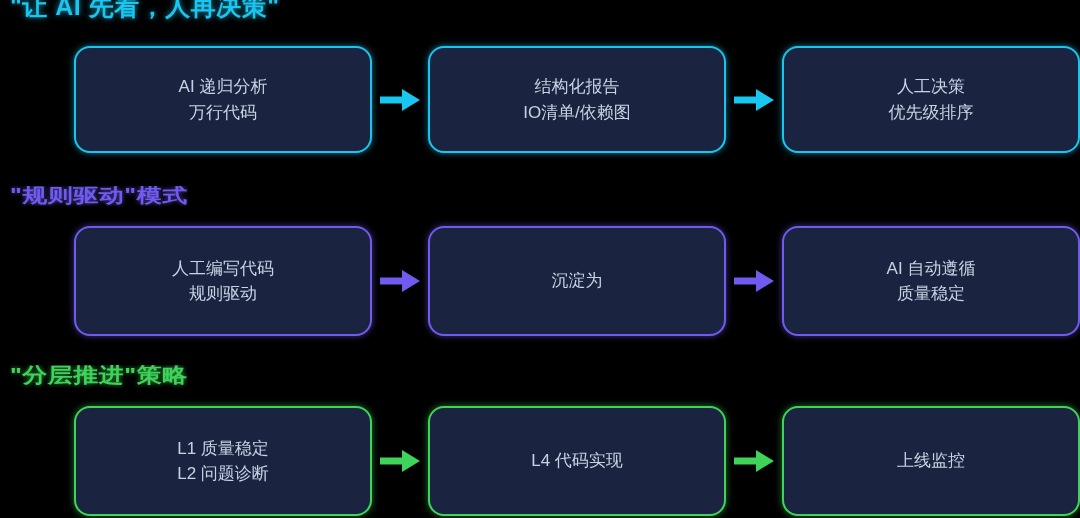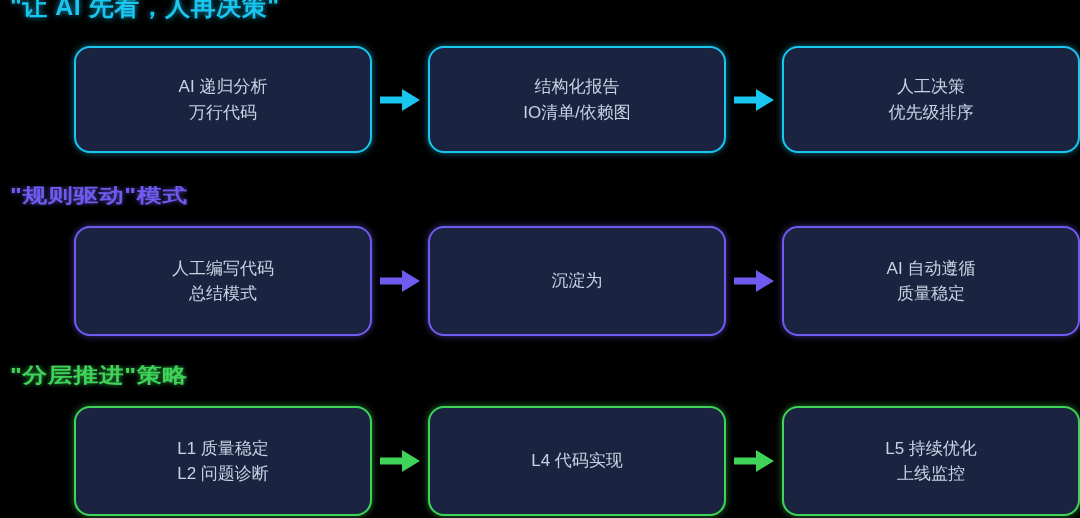--- a/index.html
+++ b/index.html
@@ -127,21 +127,21 @@
     </div>
   </div>
 
   <div class="section-title purple" id="title-row-2">"规则驱动"模式</div>
 
   <div class="row purple" id="row-2">
     <div class="gap-left"></div>
 
     <div class="node">
       <span class="line">人工编写代码</span>
-      <span class="line">总结模式</span>
+      <span class="line">规则驱动</span>
     </div>
 
     <div class="arrow">
       <svg width="40" height="22" viewBox="0 0 40 22" aria-hidden="true">
         <path d="M0 7.5 H22 V0 L40 11 L22 22 V14.5 H0 Z" fill="#6f5bf0"></path>
       </svg>
     </div>
 
     <div class="node">
       <span class="line">沉淀为</span>
@@ -179,18 +179,17 @@
       <span class="line">L4 代码实现</span>
     </div>
 
     <div class="arrow">
       <svg width="40" height="22" viewBox="0 0 40 22" aria-hidden="true">
         <path d="M0 7.5 H22 V0 L40 11 L22 22 V14.5 H0 Z" fill="#3fd35a"></path>
       </svg>
     </div>
 
     <div class="node">
-      <span class="line">L5 持续优化</span>
       <span class="line">上线监控</span>
     </div>
   </div>
 
 </div>
 
 </body></html>

